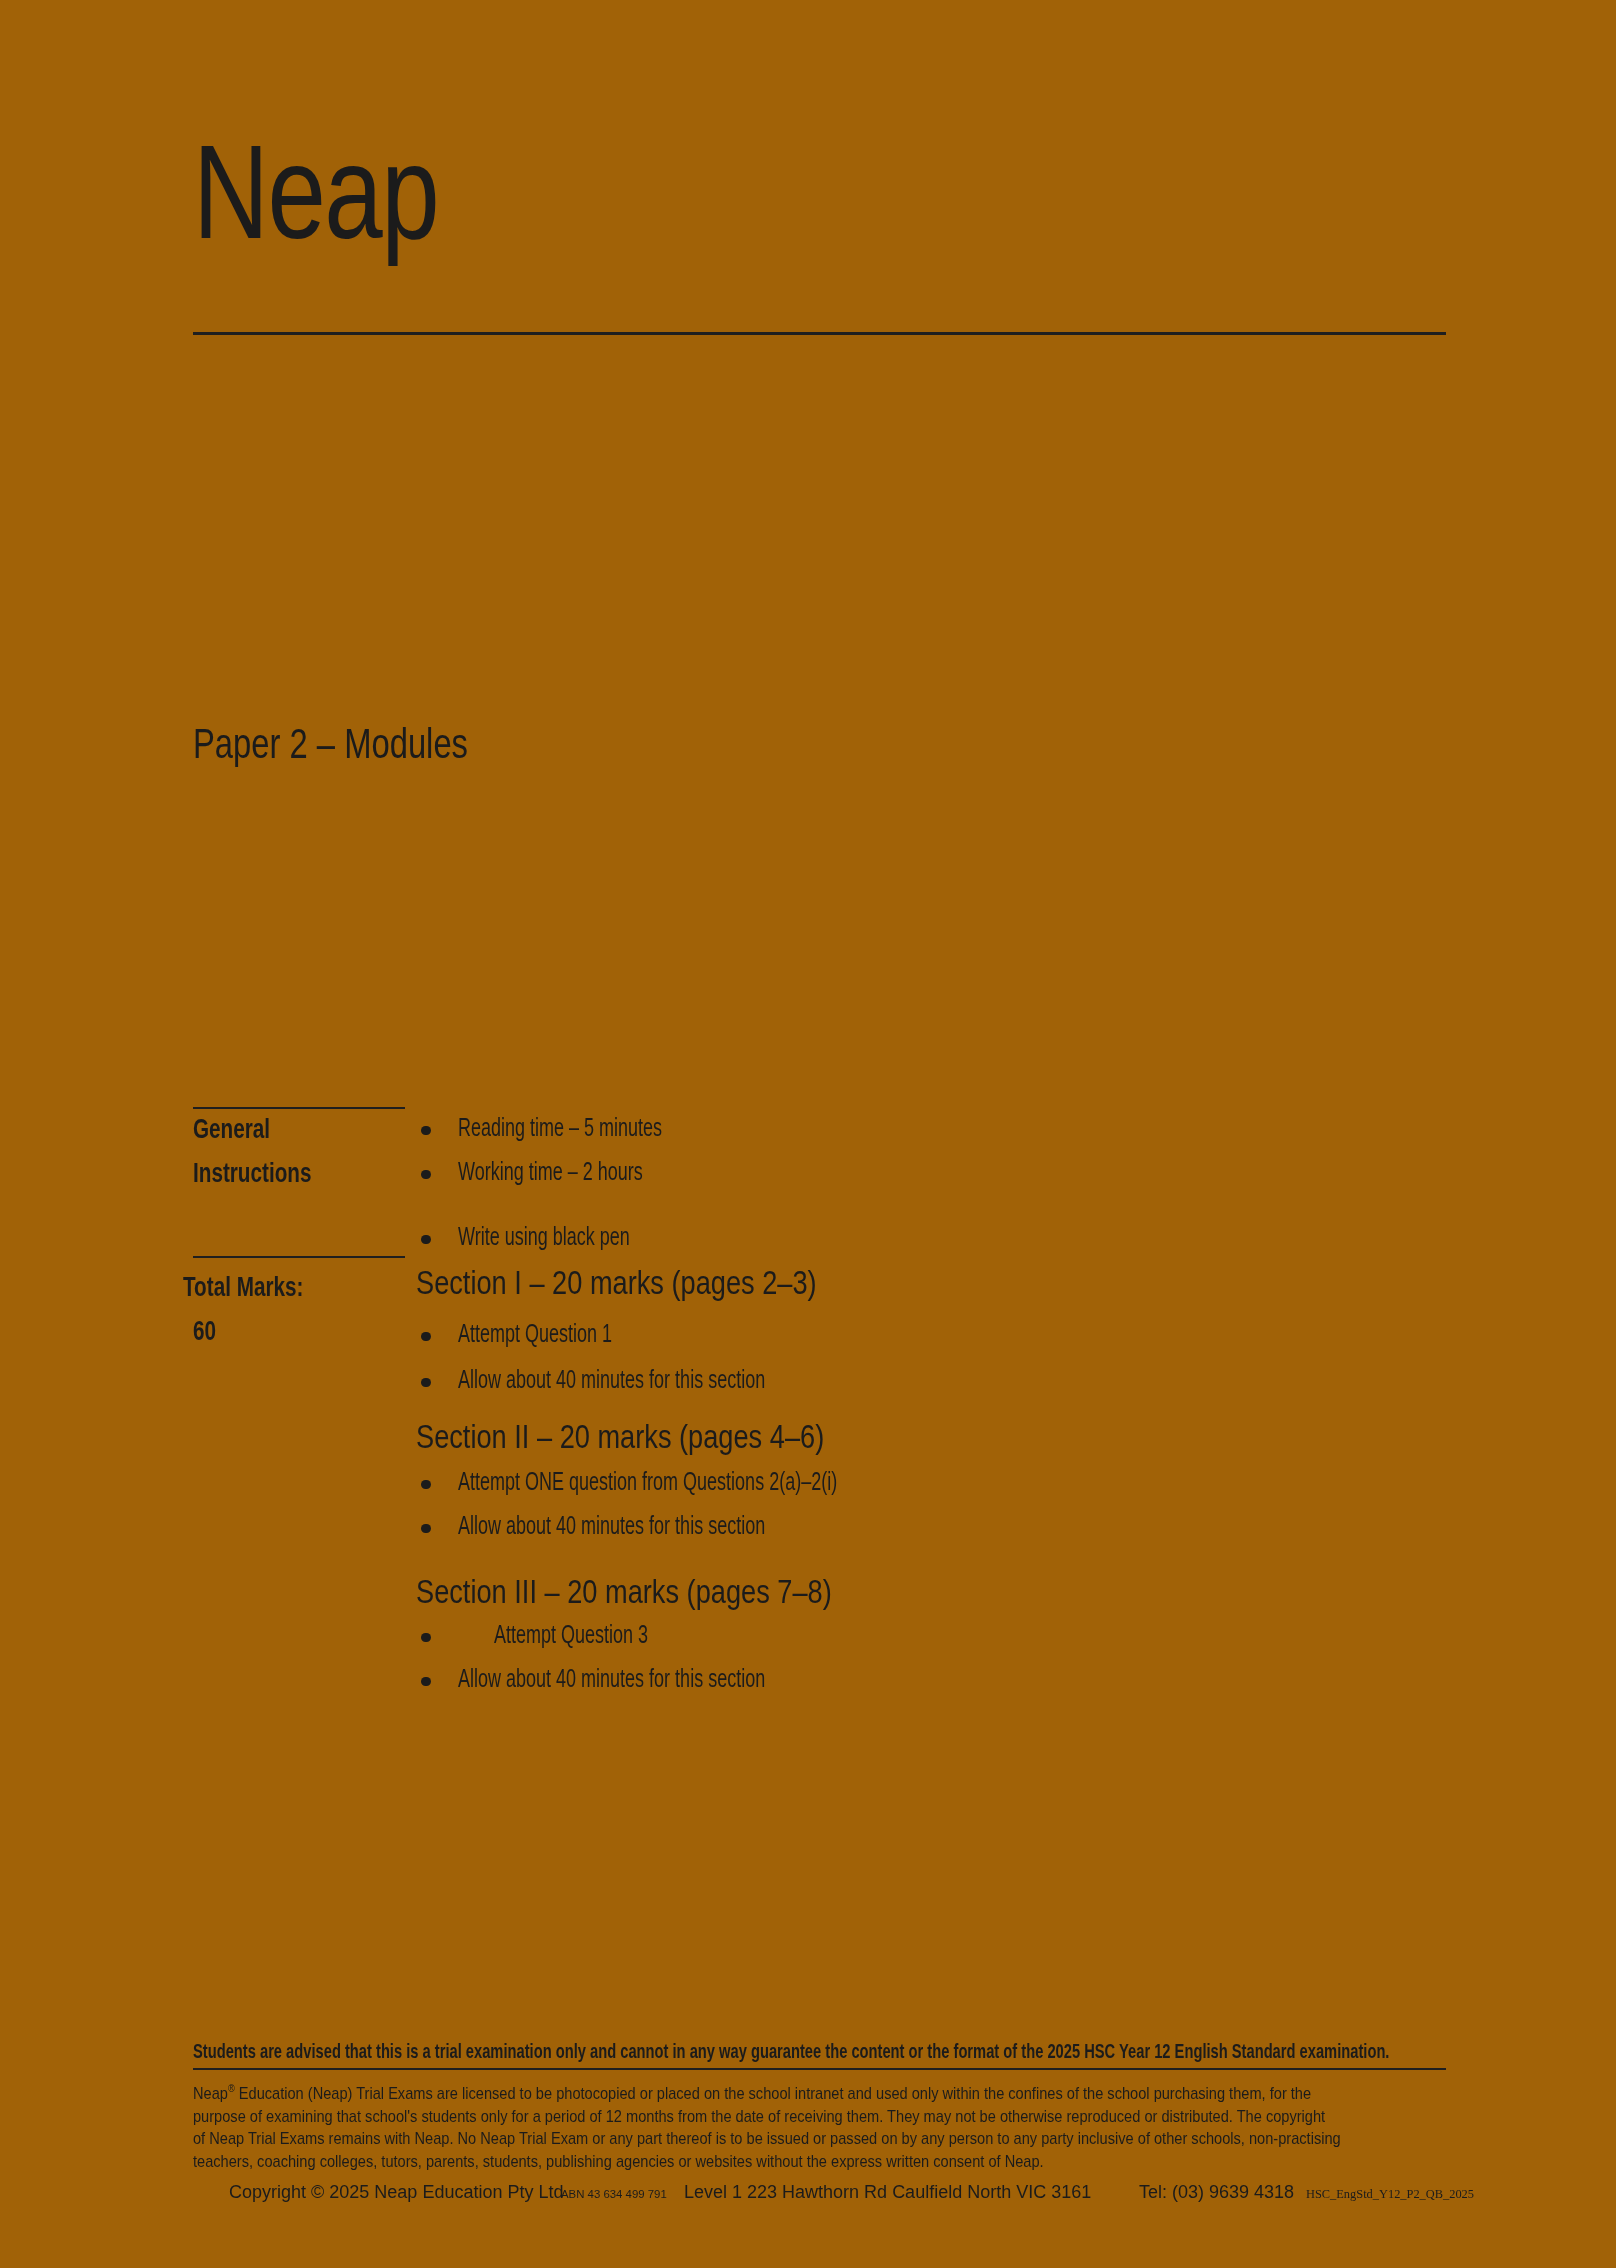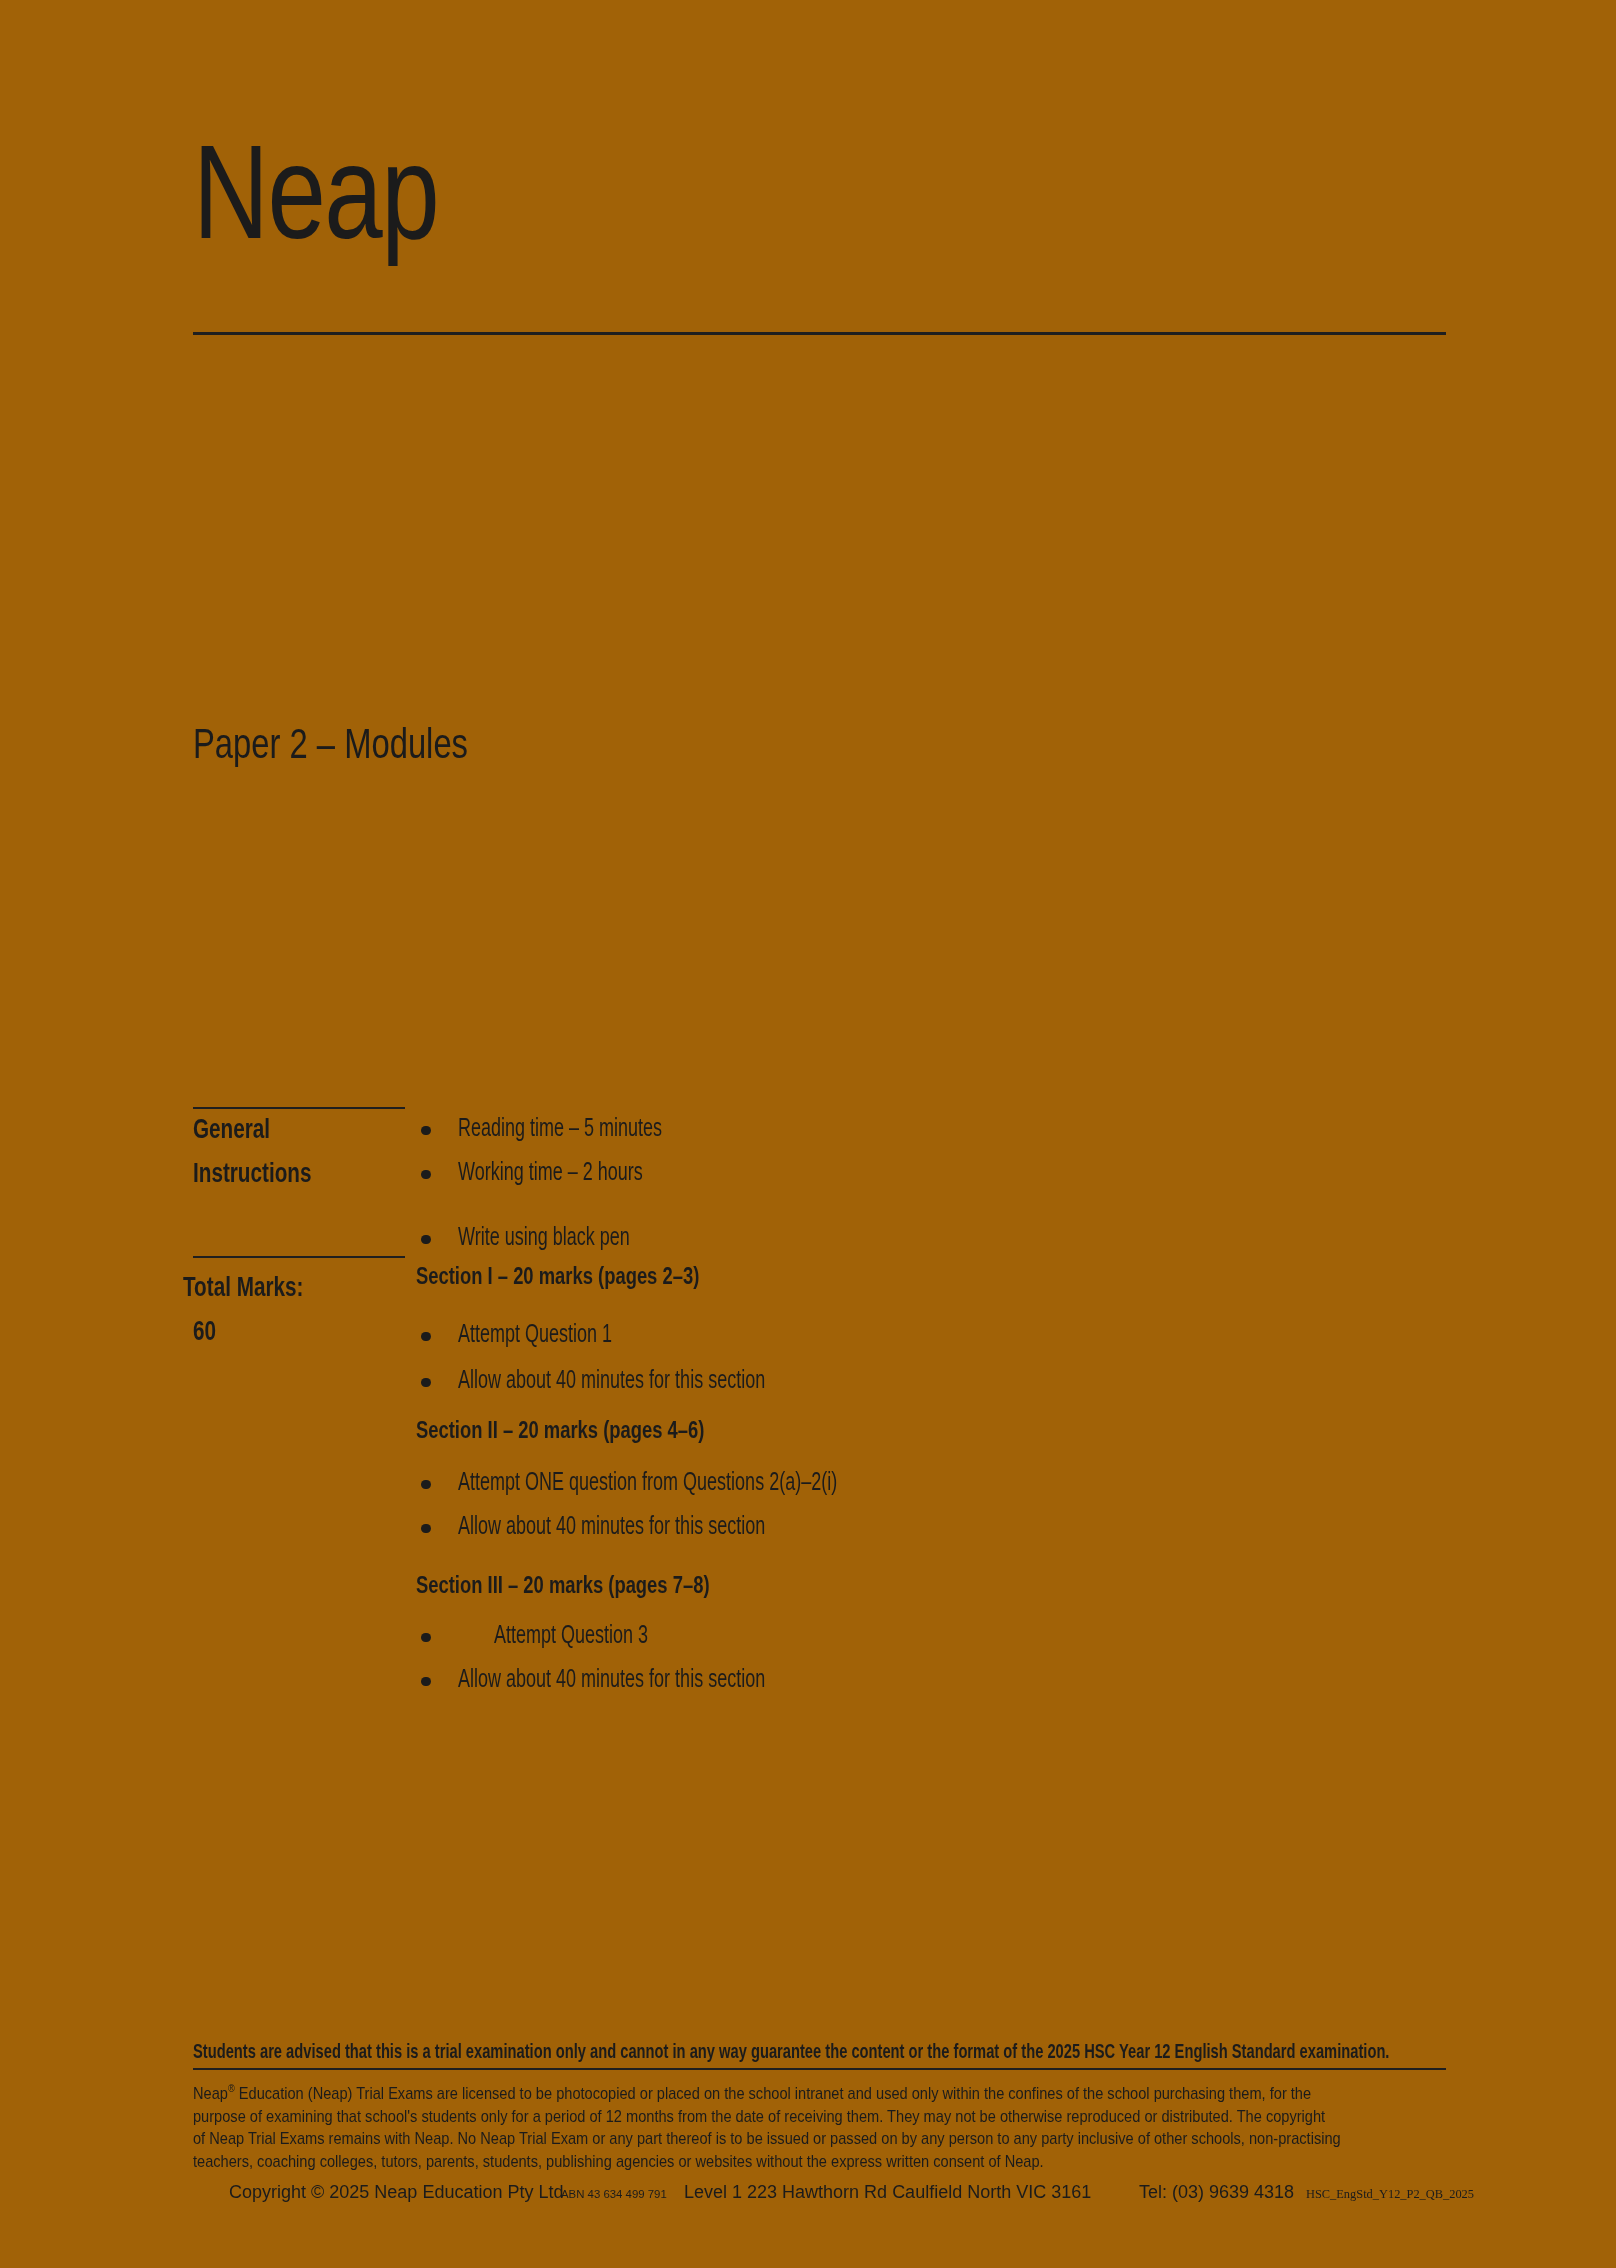--- a/index.html
+++ b/index.html
@@ -23,21 +23,21 @@
   .s76{transform:scaleX(.76);}
   .s78{transform:scaleX(.78);}
   .s79{transform:scaleX(.79);}
   .s80{transform:scaleX(.80);}
   .s88{transform:scaleX(.88);}
   .logo{font-size:133px;font-weight:400;letter-spacing:-1.9px;}
   .h-trial{font-size:40px;font-weight:700;}
   .h-title{font-size:85px;font-weight:700;}
   .h-paper{font-size:42px;font-weight:400;}
   .label{font-size:27.6px;font-weight:700;}
-  .sect{font-size:23px;font-weight:700;text-align:center;}
+  .sect{font-size:34px;font-weight:400;text-align:center;}
   .body-t{font-size:25px;font-weight:400;}
   .brow{display:flex;align-items:flex-start;}
   .dot{width:9.5px;height:9.5px;border-radius:50%;background:#1b1b1b;margin-top:10.5px;margin-right:27px;flex:0 0 auto;}
   .advisory{font-size:21px;font-weight:700;}
   .lic{font-size:16.6px;font-weight:400;}
   .lline{line-height:22.5px;white-space:nowrap;transform-origin:0 0;}
   .reg{font-size:10.5px;vertical-align:super;line-height:0;}
   .copy{font-size:18px;font-weight:400;}
   .small-t{font-size:11.4px;font-weight:400;}
   .code-t{font-size:12.4px;font-family:"Liberation Serif", serif;}

